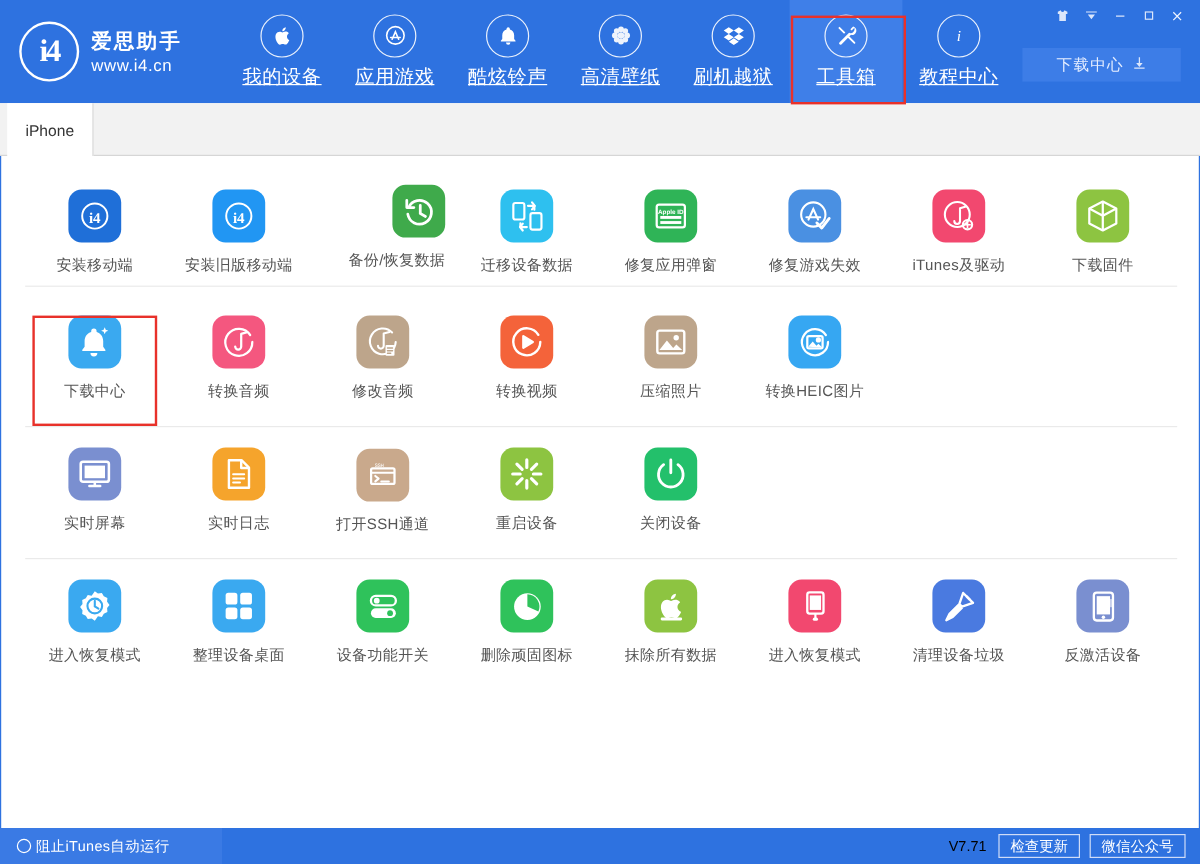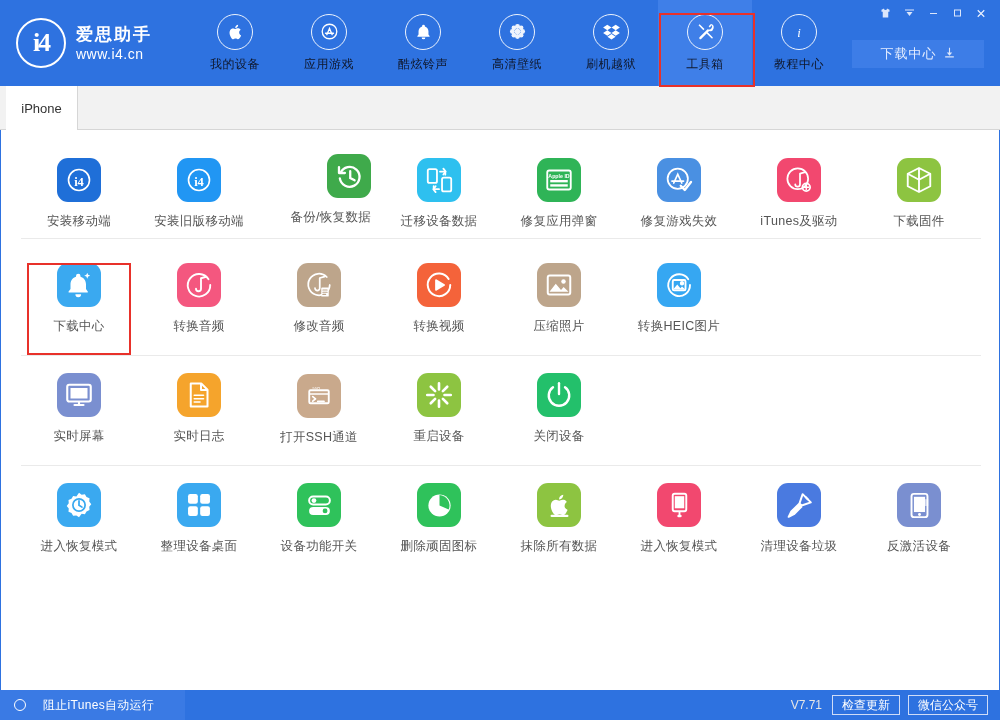--- a/index.html
+++ b/index.html
@@ -36,21 +36,21 @@
     align-items:center; justify-content:center; cursor:pointer; position:relative;
   }
   .nav-item.active { background:#3f7fe8; }
   .nav-icon {
     width:36px; height:36px; border-radius:50%;
     border:1.6px solid rgba(255,255,255,0.9);
     display:flex; align-items:center; justify-content:center;
     color:#fff; margin-bottom:6px;
   }
   .nav-icon svg { display:block; }
-  .nav-label { color:#0f172a; font-size:12px; letter-spacing:0.5px; }
+  .nav-label { color:#ffffff; font-size:16px; letter-spacing:0.5px;text-decoration:underline; }
 
   .nav-highlight {
     position:absolute; left:659px; top:13px; width:96px; height:74px;
     border:2.5px solid #e8312a; pointer-events:none; z-index:5;
   }
 
   
   .win-ctrls {
     position:absolute; right:8px; top:3px; display:flex; align-items:center; gap:2px;
   }
@@ -104,32 +104,32 @@
     border:2.5px solid #e8312a; pointer-events:none; z-index:4;
   }
 
   
   .footer {
     position:absolute; left:0; top:690px; width:1000px; height:30px;
     background:#2e72e0;
   }
   .footer-left {
     position:absolute; left:0; top:0; width:185px; height:30px;
-    background:#3a7ae4; display:flex; align-items:center; padding-left:14px; gap:17px;
+    background:#3a7ae4; display:flex; align-items:center; padding-left:14px; gap:4px;
   }
   .radio-circle {
     width:12px; height:12px; border-radius:50%; border:1.3px solid #ffffff;
     flex-shrink:0; cursor:pointer;
   }
   .footer-left-label { color:#ffffff; font-size:12px; letter-spacing:0.3px; cursor:pointer; }
   .footer-right {
     position:absolute; right:12px; top:0; height:30px;
     display:flex; align-items:center; gap:8px;
   }
-  .version { color:#e5e5e5; font-size:12px; margin-right:2px; }
+  .version { color:#000000; font-size:12px; margin-right:2px; }
   .fbtn {
     height:20px; padding:0 9px; border:1px solid #cfdcf7; color:#ffffff;
     font-size:12px; display:flex; align-items:center; cursor:pointer; background:transparent;
   }
 </style>
 </head>
 <body>
 
 <div class="app">
 

